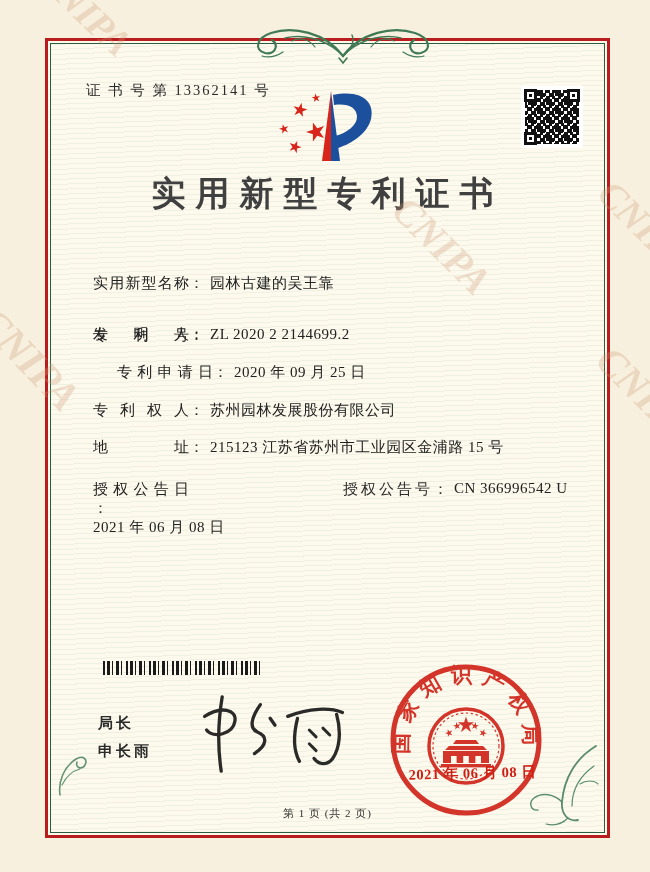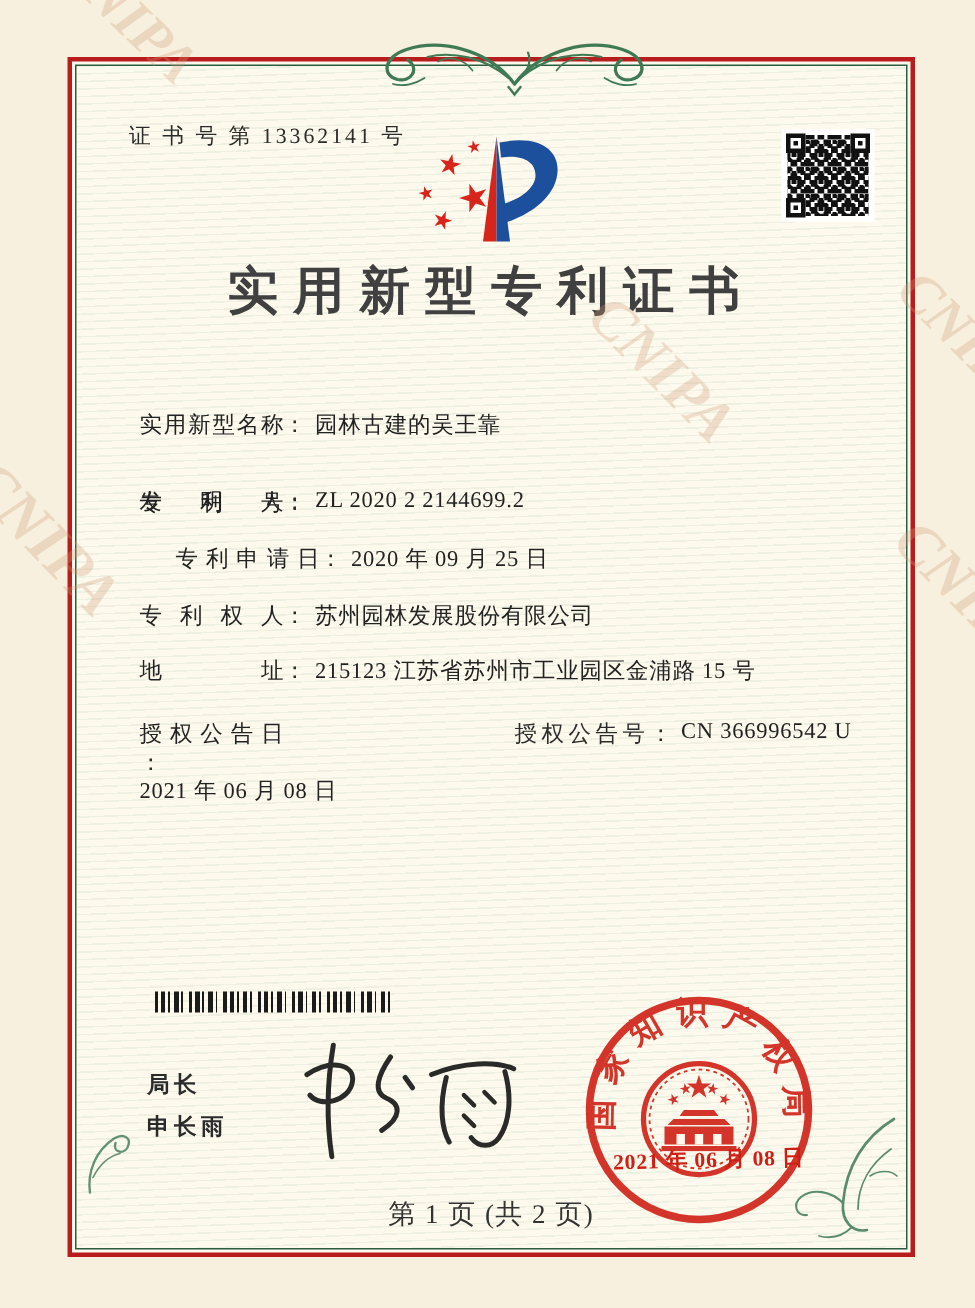--- a/index.html
+++ b/index.html
@@ -84,21 +84,21 @@
     font-family:"Liberation Sans","DejaVu Sans",sans-serif;letter-spacing:3px;}
   .signature{position:absolute;left:140px;top:648px;width:175px;height:88px;}
   .seal{position:absolute;left:340px;top:621px;width:156px;height:156px;z-index:4;}
   .seal-date{
     position:absolute;left:352px;top:723px;width:145px;text-align:center;z-index:5;
     color:#cf1f14;font-size:14.5px;font-weight:bold;letter-spacing:0.5px;
     transform:rotate(-1.5deg);white-space:nowrap;
   }
   .footer{
     position:absolute;left:0;bottom:14px;width:100%;text-align:center;
-    font-size:18px;letter-spacing:1px;color:#333;
+    font-size:11px;letter-spacing:1px;color:#333;
   }
 </style>
 </head>
 <body>
 
 <div class="wm" style="left:28px;top:-12px;font-size:38px;transform:rotate(44deg);">CNIPA</div>
 <div class="wm" style="left:382px;top:222px;font-size:40px;transform:rotate(45deg);">CNIPA</div>
 <div class="wm" style="left:588px;top:205px;font-size:38px;transform:rotate(45deg);">CNIPA</div>
 <div class="wm" style="left:-34px;top:335px;font-size:42px;transform:rotate(46deg);">CNIPA</div>
 <div class="wm" style="left:586px;top:372px;font-size:40px;transform:rotate(45deg);">CNIPA</div>

